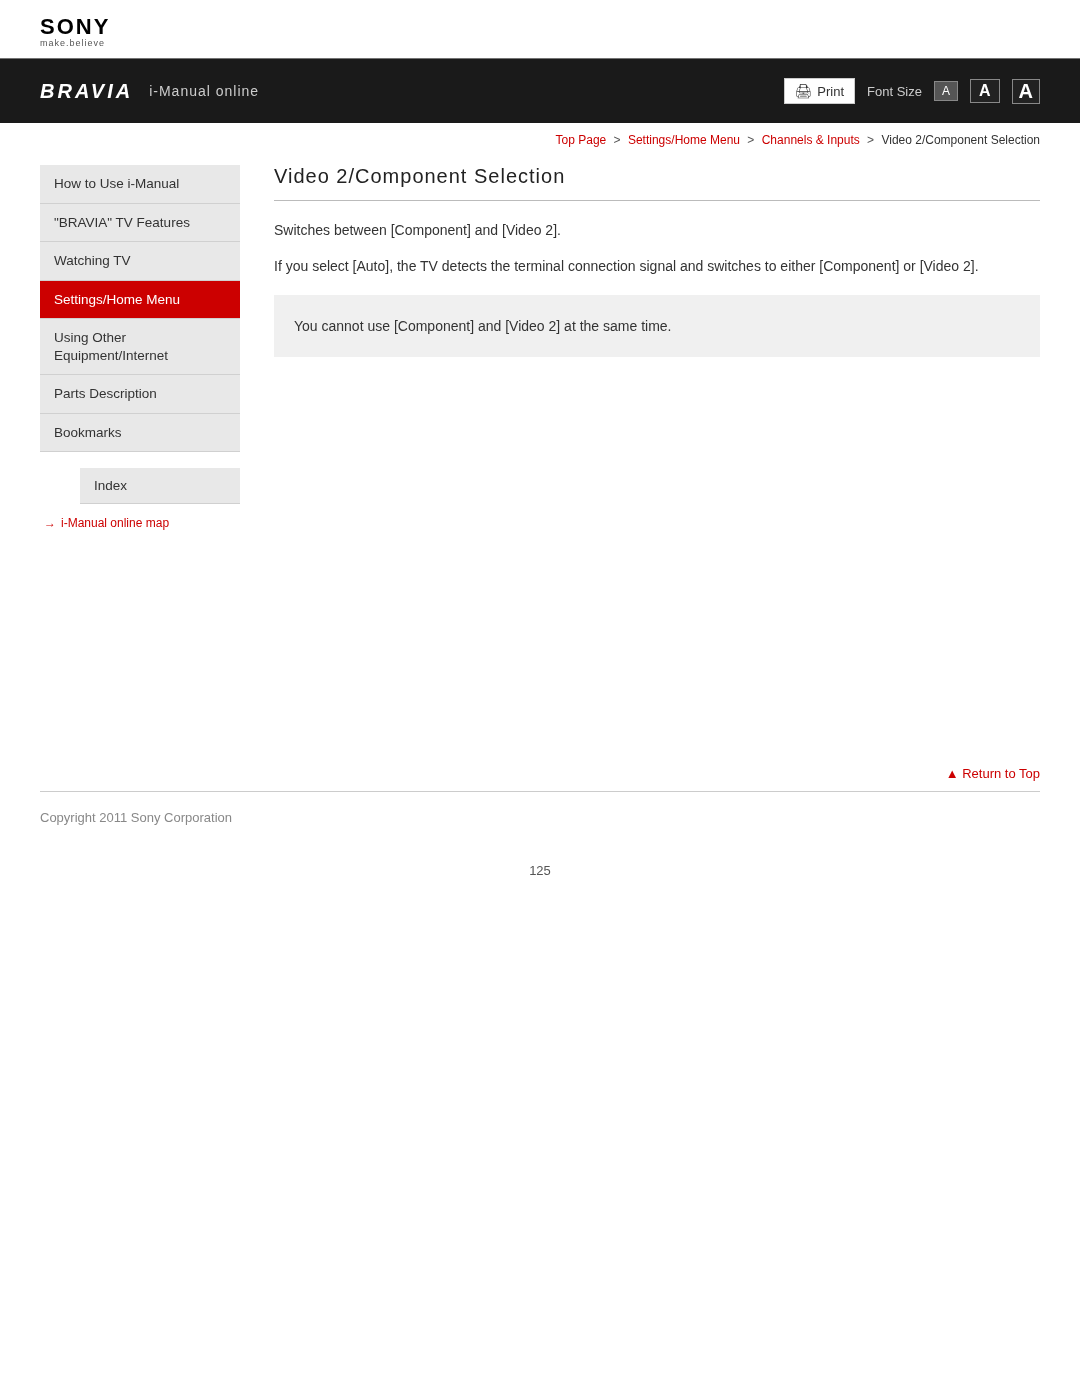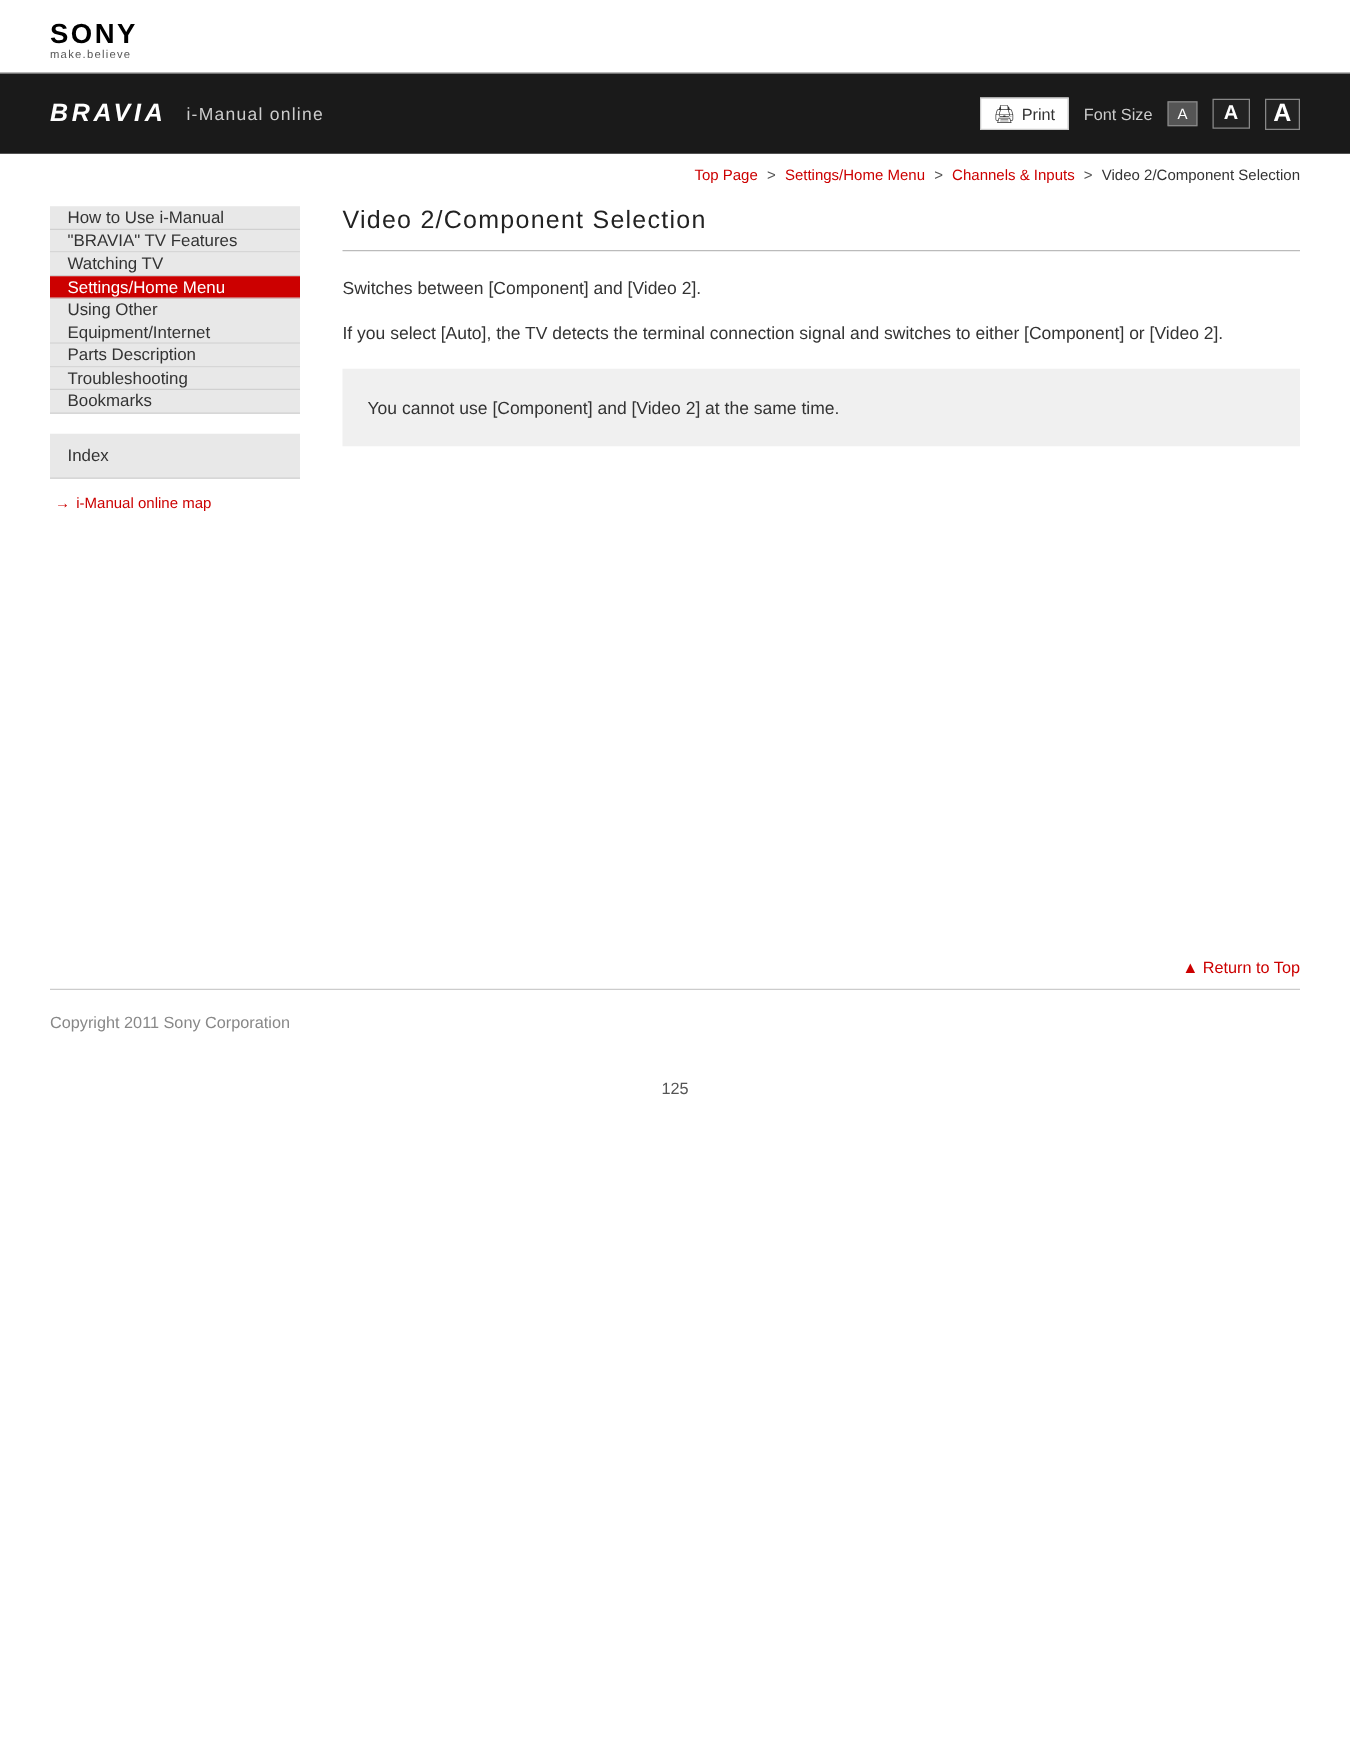--- a/index.html
+++ b/index.html
@@ -127,21 +127,21 @@
     }
 
     
     .sidebar {
       width: 200px;
       flex-shrink: 0;
       margin-top: 10px;
     }
     .sidebar-item {
       display: block;
-      padding: 0 14px;
+      padding: 10px 14px;
       font-size: 13.5px;
       color: #333;
       background: #e8e8e8;
       border-bottom: 1px solid #d0d0d0;
       cursor: pointer;
       text-decoration: none;
       line-height: 1.3;
     }
     .sidebar-item.active {
       background: #c00;
@@ -150,20 +150,21 @@
     .sidebar-divider { height: 16px; }
     .sidebar-index {
       display: block;
       padding: 10px 14px;
       font-size: 13.5px;
       color: #333;
       background: #e8e8e8;
       border-bottom: 1px solid #d0d0d0;
       cursor: pointer;
       text-decoration: none;
+      margin-left: 40px;
     }
     .sidebar-map-link {
       display: flex;
       align-items: center;
       gap: 5px;
       padding: 12px 4px 0 4px;
       font-size: 12px;
       color: #c00;
       text-decoration: none;
       cursor: pointer;
@@ -278,21 +279,20 @@
 
 <div class="main-layout">
 
   <div class="sidebar">
     <a class="sidebar-item">How to Use i-Manual</a>
     <a class="sidebar-item">"BRAVIA" TV Features</a>
     <a class="sidebar-item">Watching TV</a>
     <a class="sidebar-item active">Settings/Home Menu</a>
     <a class="sidebar-item">Using Other Equipment/Internet</a>
     <a class="sidebar-item">Parts Description</a>
-    <a class="sidebar-item">Troubleshooting</a>
     <a class="sidebar-item">Bookmarks</a>
 
     <div class="sidebar-divider"></div>
 
     <a class="sidebar-index">Index</a>
 
     <a class="sidebar-map-link">
       <span class="arrow-icon">→</span>
       <span>i-Manual online map</span>
     </a>

